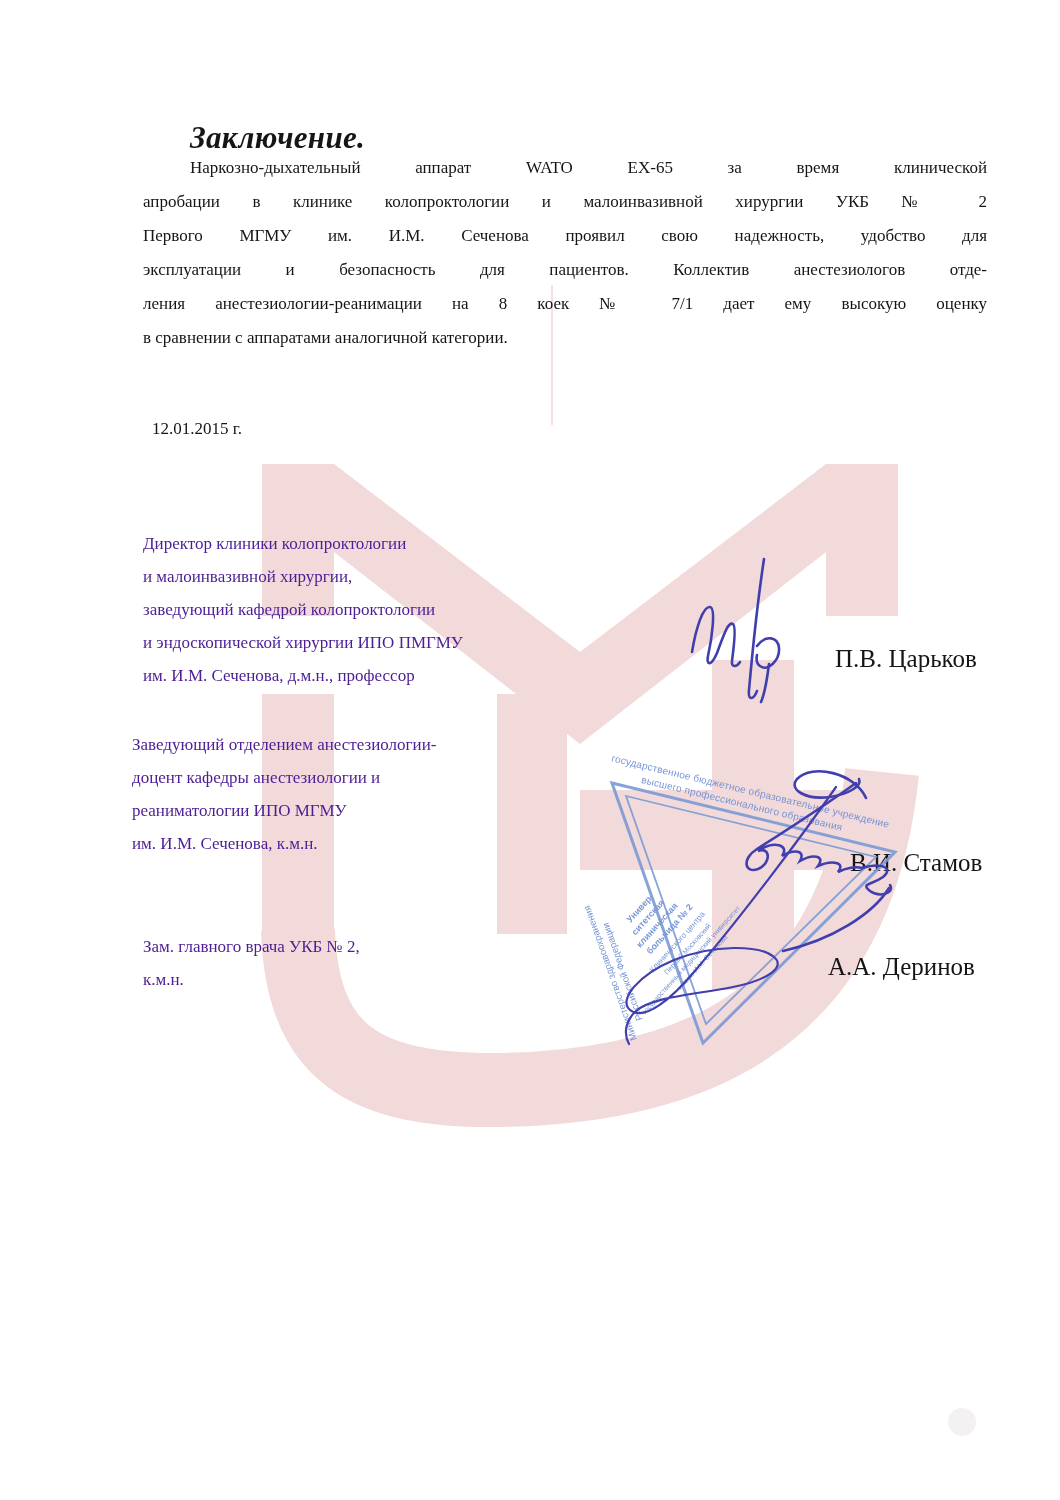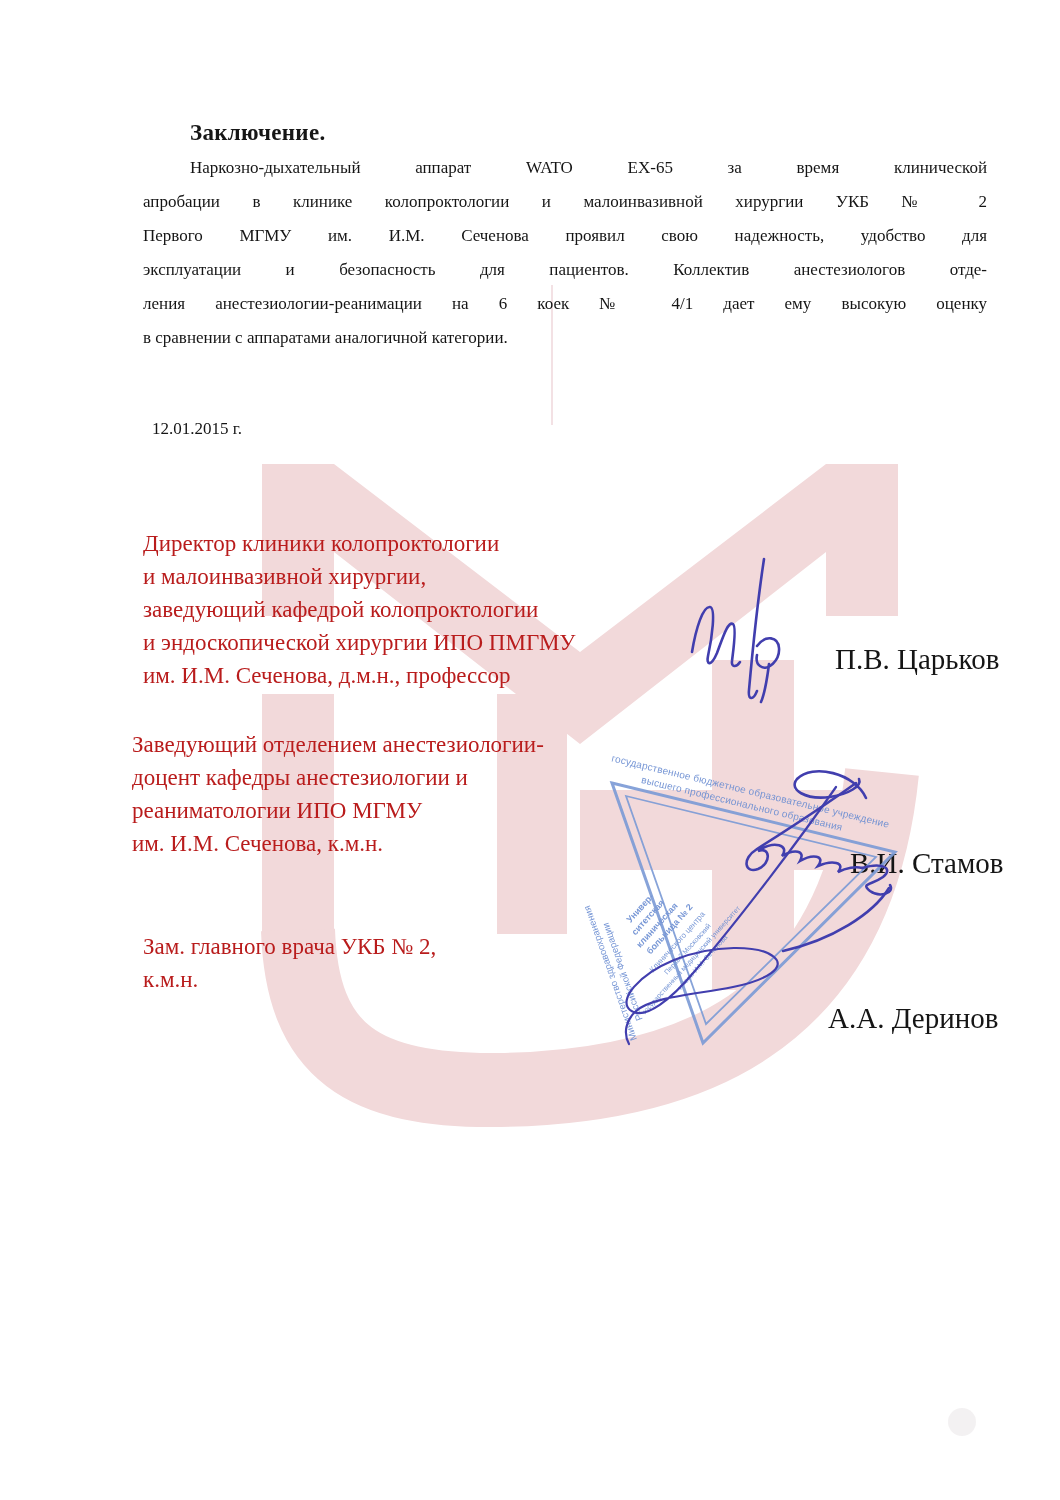--- a/index.html
+++ b/index.html
@@ -10,23 +10,23 @@
     background:#ffffff;
     overflow:hidden;
     font-family:"Liberation Serif","DejaVu Serif",serif;
     color:#161616;
   }
   .abs{position:absolute;}
   .doc-text{font-size:17px;line-height:34px;color:#151515;}
   .para-line{text-align:justify;text-align-last:justify;height:34px;white-space:nowrap;}
   .para-line.last{text-align:left;text-align-last:left;}
   .para-line.first{padding-left:47px;}
-  .sig-block{font-size:23px;line-height:33px;color:#b91c1c;}
-  .sig-name{font-size:29px;line-height:28px;color:#151515;white-space:nowrap;}
-  .title{font-weight:bold;font-size:23px;letter-spacing:.3px;}
+  .sig-block{font-size:17px;line-height:33px;color:#4c1d95;}
+  .sig-name{font-size:25px;line-height:28px;color:#151515;white-space:nowrap;}
+  .title{font-weight:bold;font-size:31px;letter-spacing:.3px;font-style:italic;}
   svg text{font-family:"Liberation Sans","DejaVu Sans",sans-serif;}
   .layer-watermark{z-index:1;}
   .layer-text{z-index:2;}
   .layer-ink{z-index:3;}
 </style>
 </head>
 <body>
 
 <div class="page">
 
@@ -50,21 +50,21 @@
     <circle cx="962" cy="1422" r="14" fill="#f2f0f1" opacity="0.9"></circle>
   </svg>
 
   <div class="abs layer-text title" style="left:190px;top:120px;">Заключение.</div>
 
   <div class="abs layer-text doc-text" style="left:143px;top:151px;width:844px;">
     <div class="para-line first">Наркозно-дыхательный аппарат WATO EX-65 за время клинической</div>
     <div class="para-line">апробации в клинике колопроктологии и малоинвазивной хирургии УКБ № 2</div>
     <div class="para-line">Первого МГМУ им. И.М. Сеченова проявил свою надежность, удобство для</div>
     <div class="para-line">эксплуатации и безопасность для пациентов. Коллектив анестезиологов отде-</div>
-    <div class="para-line">ления анестезиологии-реанимации на 6 коек № 4/1 дает ему высокую оценку</div>
+    <div class="para-line">ления анестезиологии-реанимации на 8 коек № 7/1 дает ему высокую оценку</div>
     <div class="para-line last">в сравнении с аппаратами аналогичной категории.</div>
   </div>
 
   <div class="abs layer-text doc-text" style="left:143px;top:412px;margin-left:9px;">12.01.2015 г.</div>
 
   <div class="abs layer-text sig-block" style="left:143px;top:527px;">
     <div>Директор клиники колопроктологии</div>
     <div>и малоинвазивной хирургии,</div>
     <div>заведующий кафедрой колопроктологии</div>
     <div>и эндоскопической хирургии ИПО ПМГМУ</div>
@@ -77,21 +77,21 @@
     <div>доцент кафедры анестезиологии и</div>
     <div>реаниматологии ИПО МГМУ</div>
     <div>им. И.М. Сеченова, к.м.н.</div>
   </div>
   <div class="abs layer-text sig-name" style="left:833px;top:849px;margin-left:17px;">В.И. Стамов</div>
 
   <div class="abs layer-text sig-block" style="left:143px;top:930px;">
     <div>Зам. главного врача УКБ № 2,</div>
     <div>к.м.н.</div>
   </div>
-  <div class="abs layer-text sig-name" style="left:828px;top:1004px;">А.А. Деринов</div>
+  <div class="abs layer-text sig-name" style="left:828px;top:953px;">А.А. Деринов</div>
 
   <svg class="abs layer-ink" style="left:0;top:0;" width="1060" height="1500" viewBox="0 0 1060 1500">
 
     <g opacity="0.92">
       <polygon points="612,783 895,852 703,1043" fill="none" stroke="#7d9cd6" stroke-width="3"></polygon>
       <polygon points="626,796 876,857 706,1024" fill="none" stroke="#7d9cd6" stroke-width="1.8"></polygon>
 
       <g fill="#6c8ed2">
 
         <g transform="rotate(13.5 612 783)">

